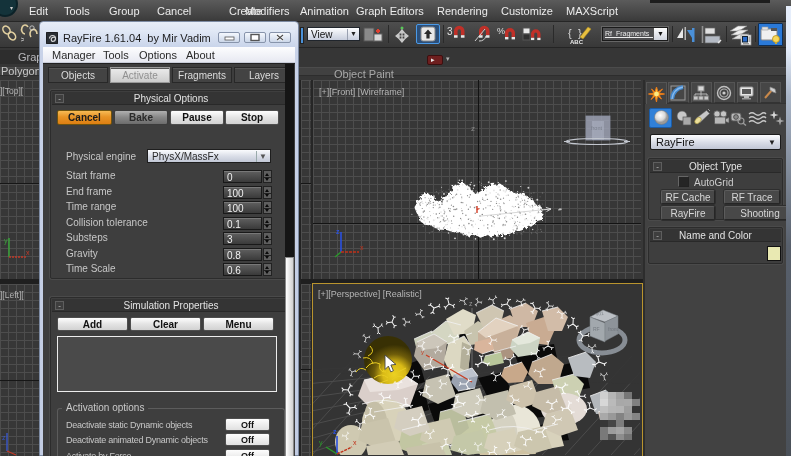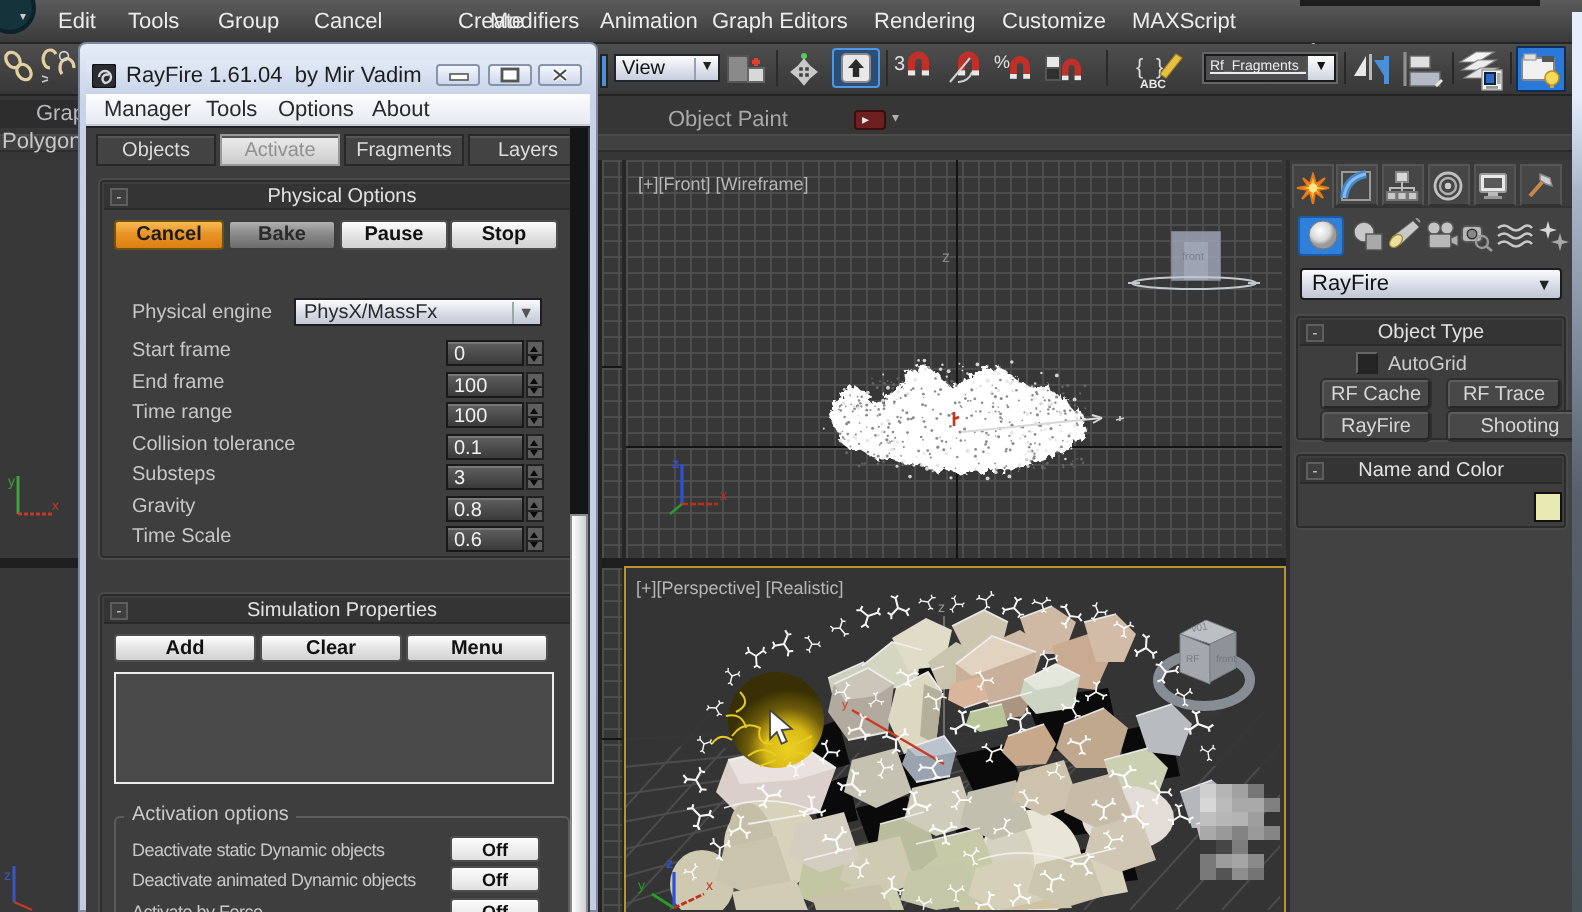--- a/index.html
+++ b/index.html
@@ -162,30 +162,38 @@
     <rect x="1" y="4" width="16" height="11" rx="1" fill="#f0f0f0" stroke="#888"></rect>
     <rect x="2" y="2" width="6" height="3" fill="#e0e0e0" stroke="#999" stroke-width="0.6"></rect>
     <rect x="11" y="3" width="6" height="3" fill="#555"></rect>
     <circle cx="16" cy="14" r="3.5" fill="#f8d858" stroke="#b89018" stroke-width="0.8"></circle>
     <rect x="15" y="17" width="2" height="2" fill="#c8a838"></rect>
   </svg>
 </div>
 
 <div class="abs" style="left:0;top:48px;width:791px;height:32px;background:#363636;">
   <div class="abs" style="left:0;top:19px;width:791px;height:9px;background:#414141;border-top:1px solid #4b4b4b;border-bottom:1px solid #2d2d2d;"></div>
-  <span class="abs" style="left:334px;top:6px;color:#a8a8a8;font-size:11px;">Object&nbsp;Paint</span>
+  <span class="abs" style="left:334px;top:20px;color:#a8a8a8;font-size:11px;">Object&nbsp;Paint</span>
   <div class="abs" style="left:427px;top:7px;width:16px;height:10px;background:#6e1f1f;border-radius:2px;border:1px solid #3c0f0f;"></div>
   <div class="abs" style="left:431px;top:8px;color:#e8e8e8;font-size:7px;">▸</div>
   <div class="abs" style="left:446px;top:7px;color:#b0b0b0;font-size:7px;">▾</div>
   <div class="abs" style="left:0;top:2px;width:42px;height:14px;background:#2d2d2d;"></div>
   <span class="abs" style="left:18px;top:3px;color:#b8b8bc;font-size:11px;">Grap</span>
   <span class="abs" style="left:1px;top:17px;color:#c8c8c8;font-size:11px;">Polygon</span>
 </div>
 
+<div class="abs grid" style="left:0;top:80px;width:42px;height:199px;">
+  <span class="abs vplabel" style="left:0px;top:6px;font-size:8.5px;">][Top][</span>
+  <div class="abs" style="left:0;top:103px;width:42px;height:1px;background:#161616;"></div>
+</div>
 <div class="abs" style="left:0;top:279px;width:42px;height:5px;background:#1f1f1f;"></div>
+<div class="abs grid" style="left:0;top:284px;width:42px;height:172px;">
+  <span class="abs vplabel" style="left:0px;top:6px;font-size:8.5px;">][Left][</span>
+  <div class="abs" style="left:0;top:96px;width:42px;height:1px;background:#161616;"></div>
+</div>
 
 <svg class="abs" style="left:0px;top:234px;" width="36" height="30">
   <line x1="9" y1="4" x2="9" y2="23" stroke="#3aa33a" stroke-width="1.5"></line>
   <line x1="9" y1="23" x2="27" y2="23" stroke="#c23a28" stroke-width="1.5" stroke-dasharray="2,1"></line>
   <text x="26" y="21" fill="#c23a28" font-size="7">x</text>
   <text x="4" y="9" fill="#3aa33a" font-size="7">y</text>
 </svg>
 
 <svg class="abs" style="left:0px;top:430px;" width="36" height="26">
   <line x1="7" y1="3" x2="7" y2="21" stroke="#3a56c2" stroke-width="1.5"></line>

